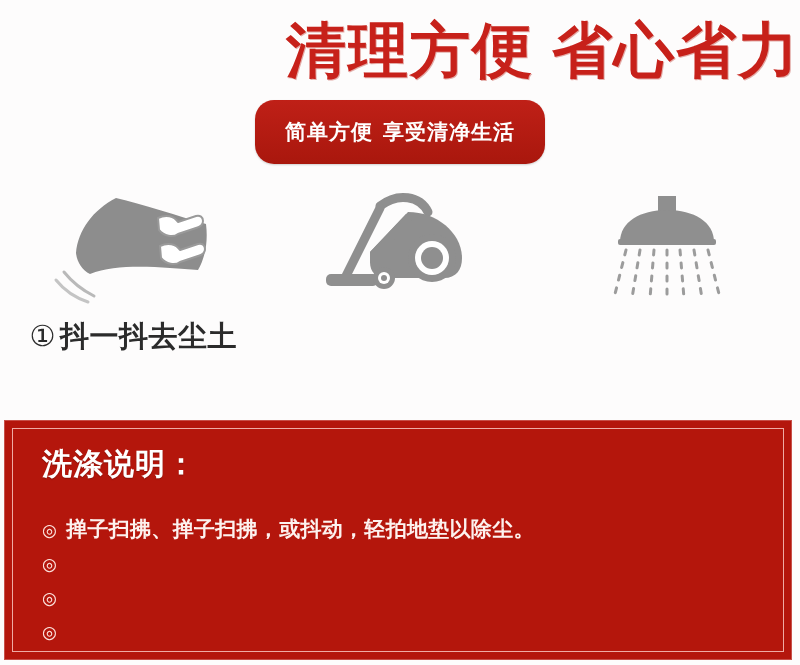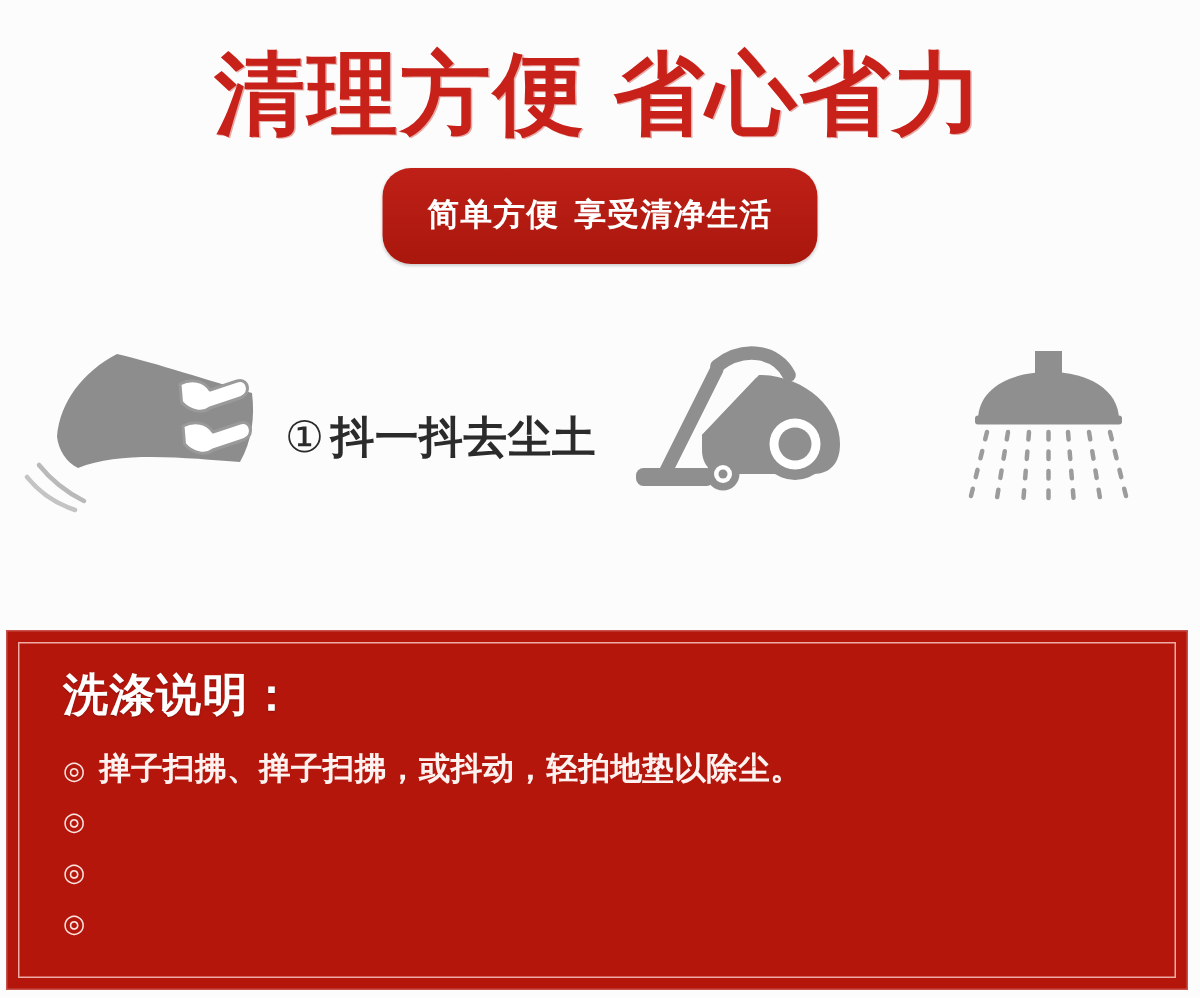--- a/index.html
+++ b/index.html
@@ -18,25 +18,25 @@
   .page {
     position: relative;
     width: 800px;
     height: 665px;
     background: #fdfcfc;
   }
 
   
   .header {
     position: absolute;
-    top: 12px;
+    top: 0;
     left: 0;
     width: 800px;
     height: 150px;
-    text-align: center;
+    text-align: right;
   }
 
   .headline {
     position: absolute;
     top: 16px;
     left: 0;
     width: 800px;
     font-size: 60px;
     line-height: 70px;
     font-weight: bold;
@@ -78,21 +78,21 @@
     top: 190px;
     left: 0;
     width: 800px;
     height: 190px;
     display: flex;
   }
   .step {
     flex: 1 1 0;
     position: relative;
     display: flex;
-    flex-direction: row;
+    flex-direction: column;
     align-items: center;
     text-align: right;
   }
   .step-icon {
     height: 115px;
     width: 100%;
     display: flex;
     align-items: center;
     justify-content: center;
   }
@@ -134,21 +134,21 @@
     left: 38px;
     top: 26px;
     right: 28px;
   }
   .instructions-title {
     font-size: 30px;
     line-height: 36px;
     font-weight: bold;
     color: #ffffff;
     letter-spacing: 1px;
-    margin-bottom: 14px;
+    margin-bottom: 30px;
     text-shadow: 0 1px 1px rgba(0,0,0,0.25);
   }
   .instruction-item {
     display: flex;
     align-items: baseline;
     font-size: 21px;
     line-height: 34px;
     color: #fdf2ef;
     font-weight: bold;
     white-space: nowrap;

